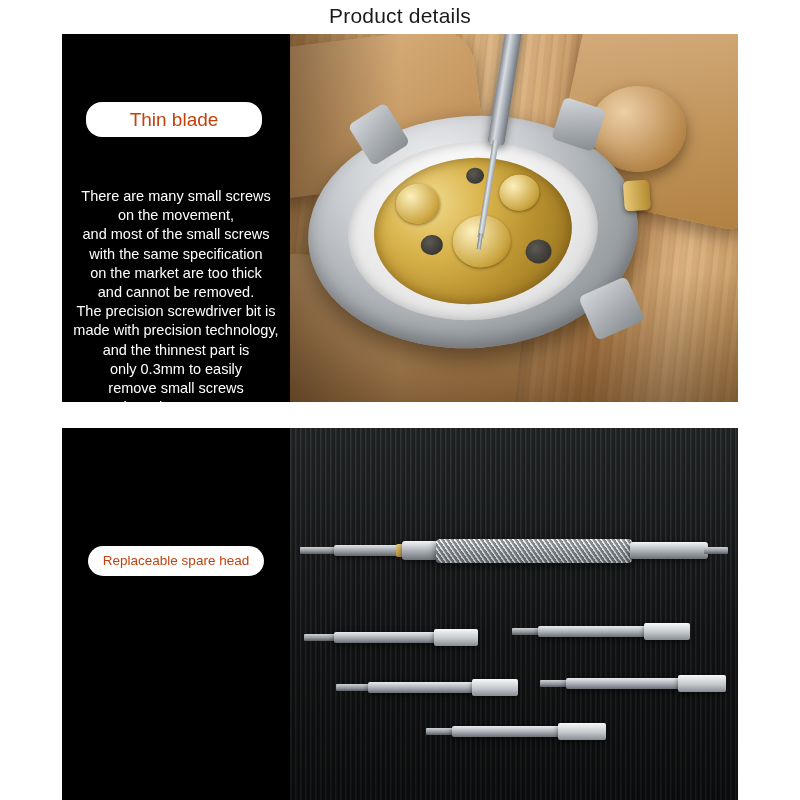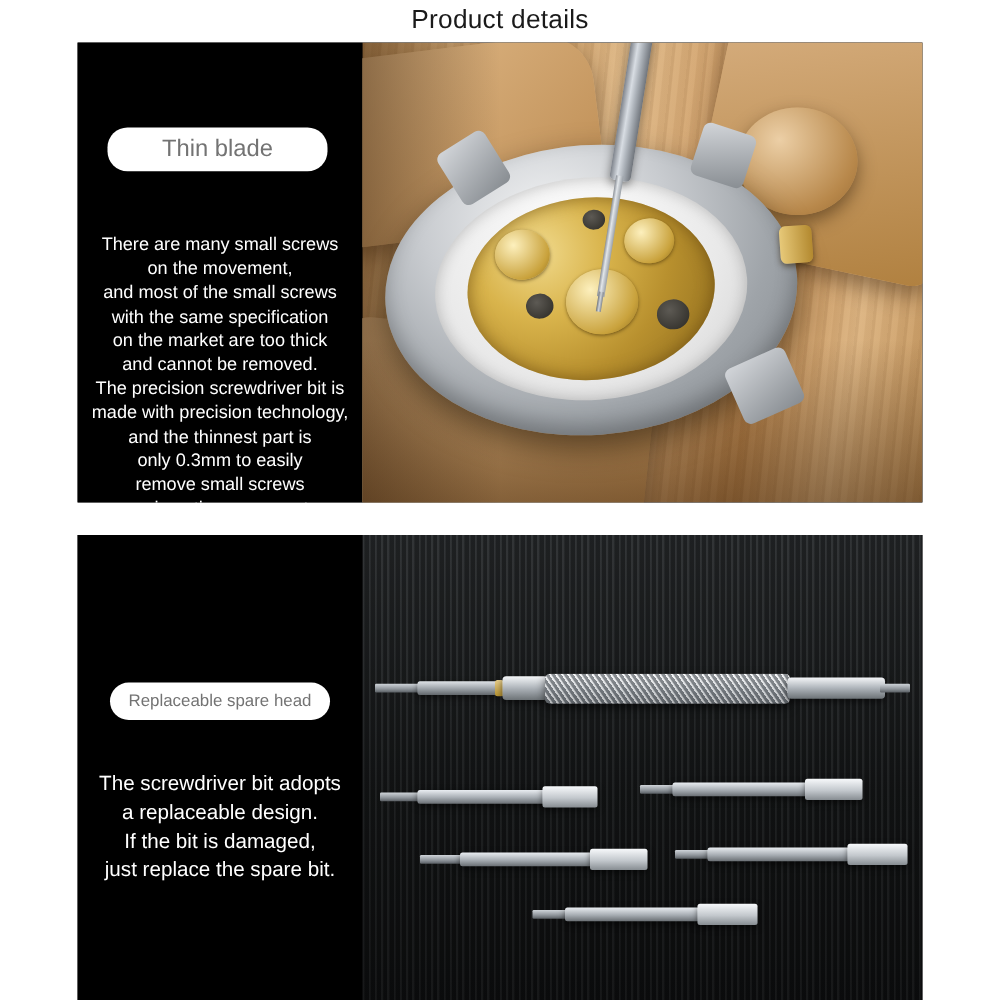--- a/index.html
+++ b/index.html
@@ -56,21 +56,21 @@
   }
   .panel-photo {
     position: relative;
     flex: 1 1 auto;
     overflow: hidden;
   }
   .badge {
     position: absolute;
     background: #ffffff;
     border-radius: 16px;
-    color: #737373;
+    color: #c2410c;
     text-align: center;
     white-space: nowrap;
     box-sizing: border-box;
   }
   .badge-one {
     top: 68px;
     left: 24px;
     width: 176px;
     height: 35px;
     line-height: 35px;
@@ -369,24 +369,20 @@
         <div class="driver-shaft"></div>
         <div class="driver-tip"></div>
       </div>
     </div>
   </div>
 
   <div class="panel panel-two">
 
     <div class="panel-text">
       <div class="badge badge-two">Replaceable spare head</div>
-      <div class="body-text body-two">The screwdriver bit adopts
-a replaceable design.
-If the bit is damaged,
-just replace the spare bit.</div>
     </div>
 
     <div class="panel-photo">
       <div class="dark-bg"></div>
 
       <div class="tool" style="left:10px; top:110px; width:430px;">
         <div class="bit-tip" style="left:0px;  top:9px;  width:38px; height:7px;"></div>
         <div class="shaft" style="left:34px; top:7px;  width:66px; height:11px;"></div>
         <div class="gold-ring" style="left:96px; top:6px; width:7px; height:13px;"></div>
         <div class="collar" style="left:102px;top:3px;  width:36px; height:19px;"></div>

